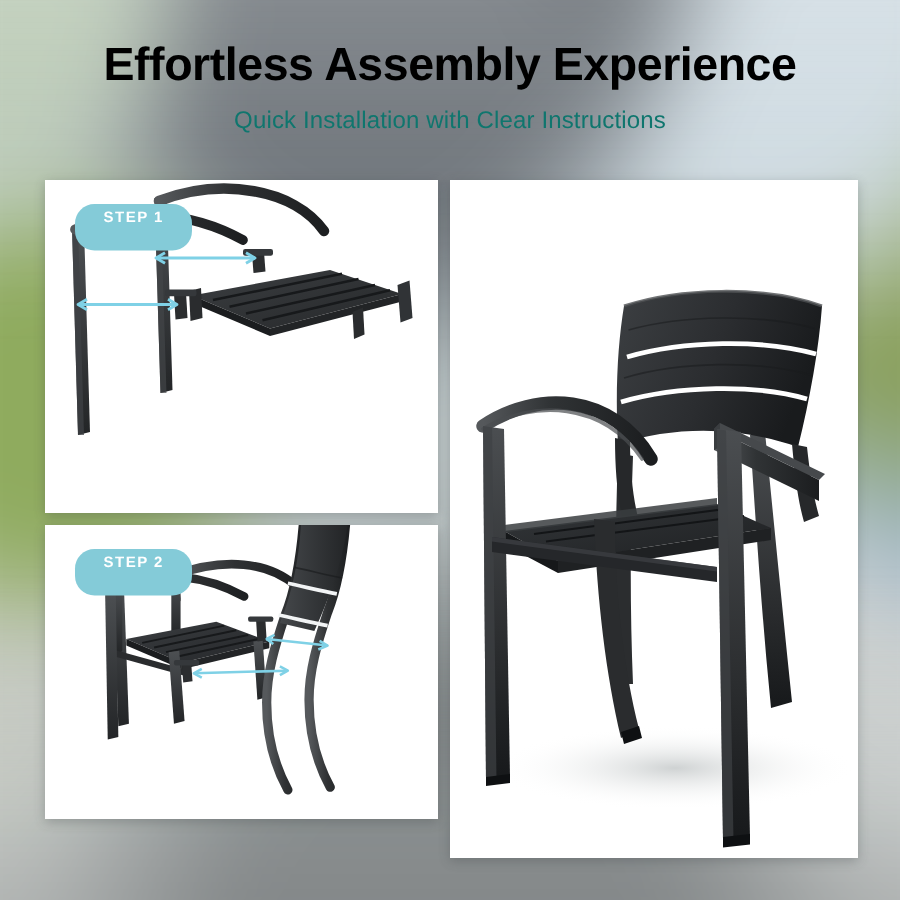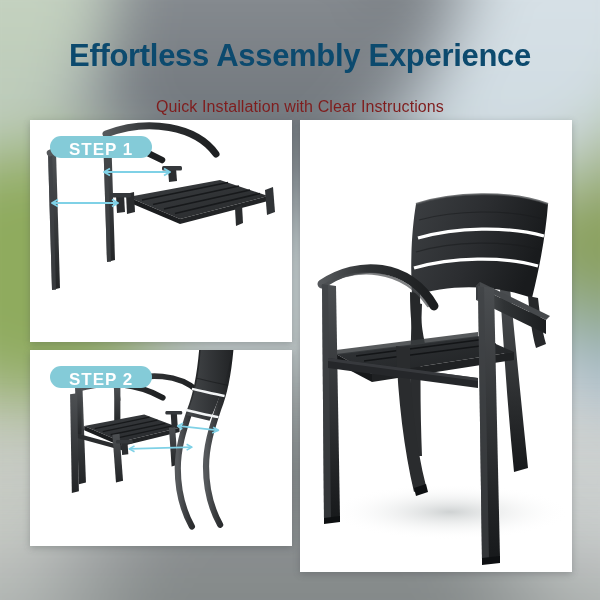--- a/index.html
+++ b/index.html
@@ -33,44 +33,44 @@
   .bg .l2{
     background:
       linear-gradient(to bottom, rgba(255,255,255,0.22) 0%, rgba(255,255,255,0.05) 22%, rgba(255,255,255,0) 40%),
       linear-gradient(to bottom, rgba(255,255,255,0) 62%, rgba(190,194,193,0.35) 82%, rgba(150,154,153,0.45) 100%);
     filter:blur(10px);
   }
 
   
   .header{position:absolute;left:0;top:0;width:600px;text-align:center;}
   .title{
-    margin:16px;padding-top:24px;
+    margin:3px;padding-top:24px;
     font-size:31px;font-weight:700;letter-spacing:-0.3px;
-    color:#0c4a6e;line-height:1.05;
+    color:#000000;line-height:1.05;
   }
   .subtitle{
     margin:0;padding-top:9px;
     font-size:16px;font-weight:400;letter-spacing:0.1px;
-    color:#7f1d1d;
+    color:#0f766e;
   }
 
   
   .panel{
     position:absolute;background:#ffffff;
     box-shadow:0 2px 7px rgba(60,66,70,0.30);
   }
   #panel-step1{left:30px;top:120px;width:262px;height:222px;}
   #panel-step2{left:30px;top:350px;width:262px;height:196px;}
   #panel-hero {left:300px;top:120px;width:272px;height:452px;}
 
   .pill{
     position:absolute;left:20px;top:16px;
     background:#84cbd8;color:#ffffff;
-    font-size:17px;font-weight:700;letter-spacing:1.0px;
-    padding:5px 19px 0;border-radius:13px;
+    font-size:10px;font-weight:700;letter-spacing:1.0px;
+    padding:5px 19px 16px;border-radius:13px;
     line-height:1;
   }
 
   .art{position:absolute;inset:0;}
   .art svg{display:block;width:100%;height:100%;}
 </style>
 </head>
 <body>
 
 <div id="stage">

